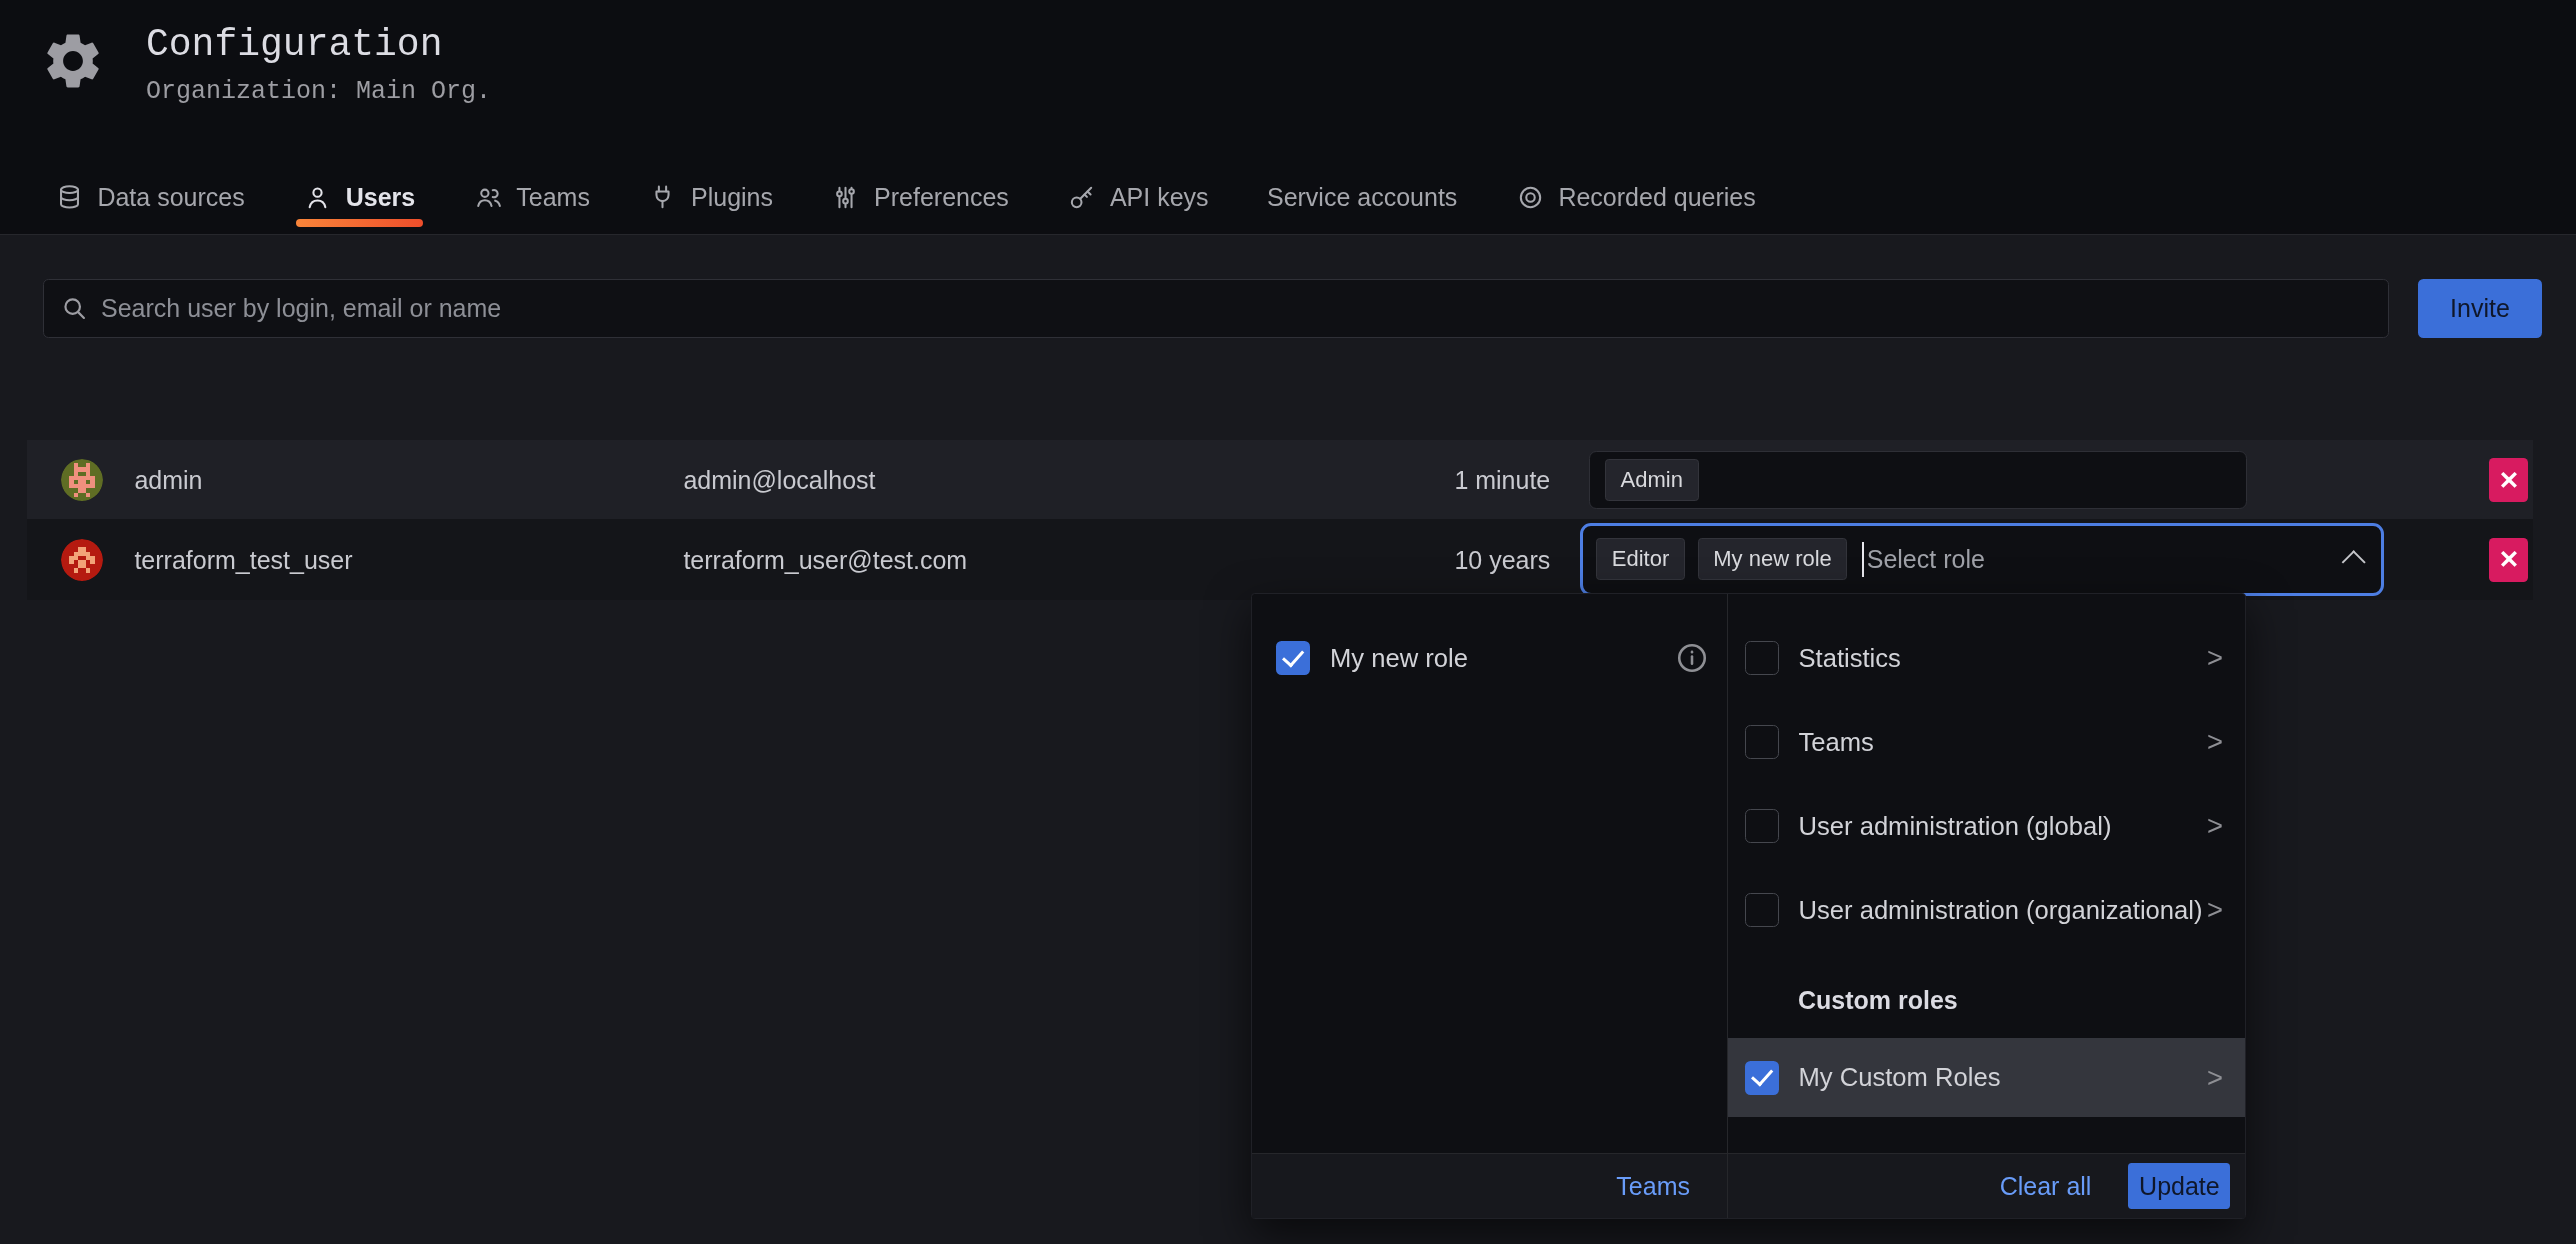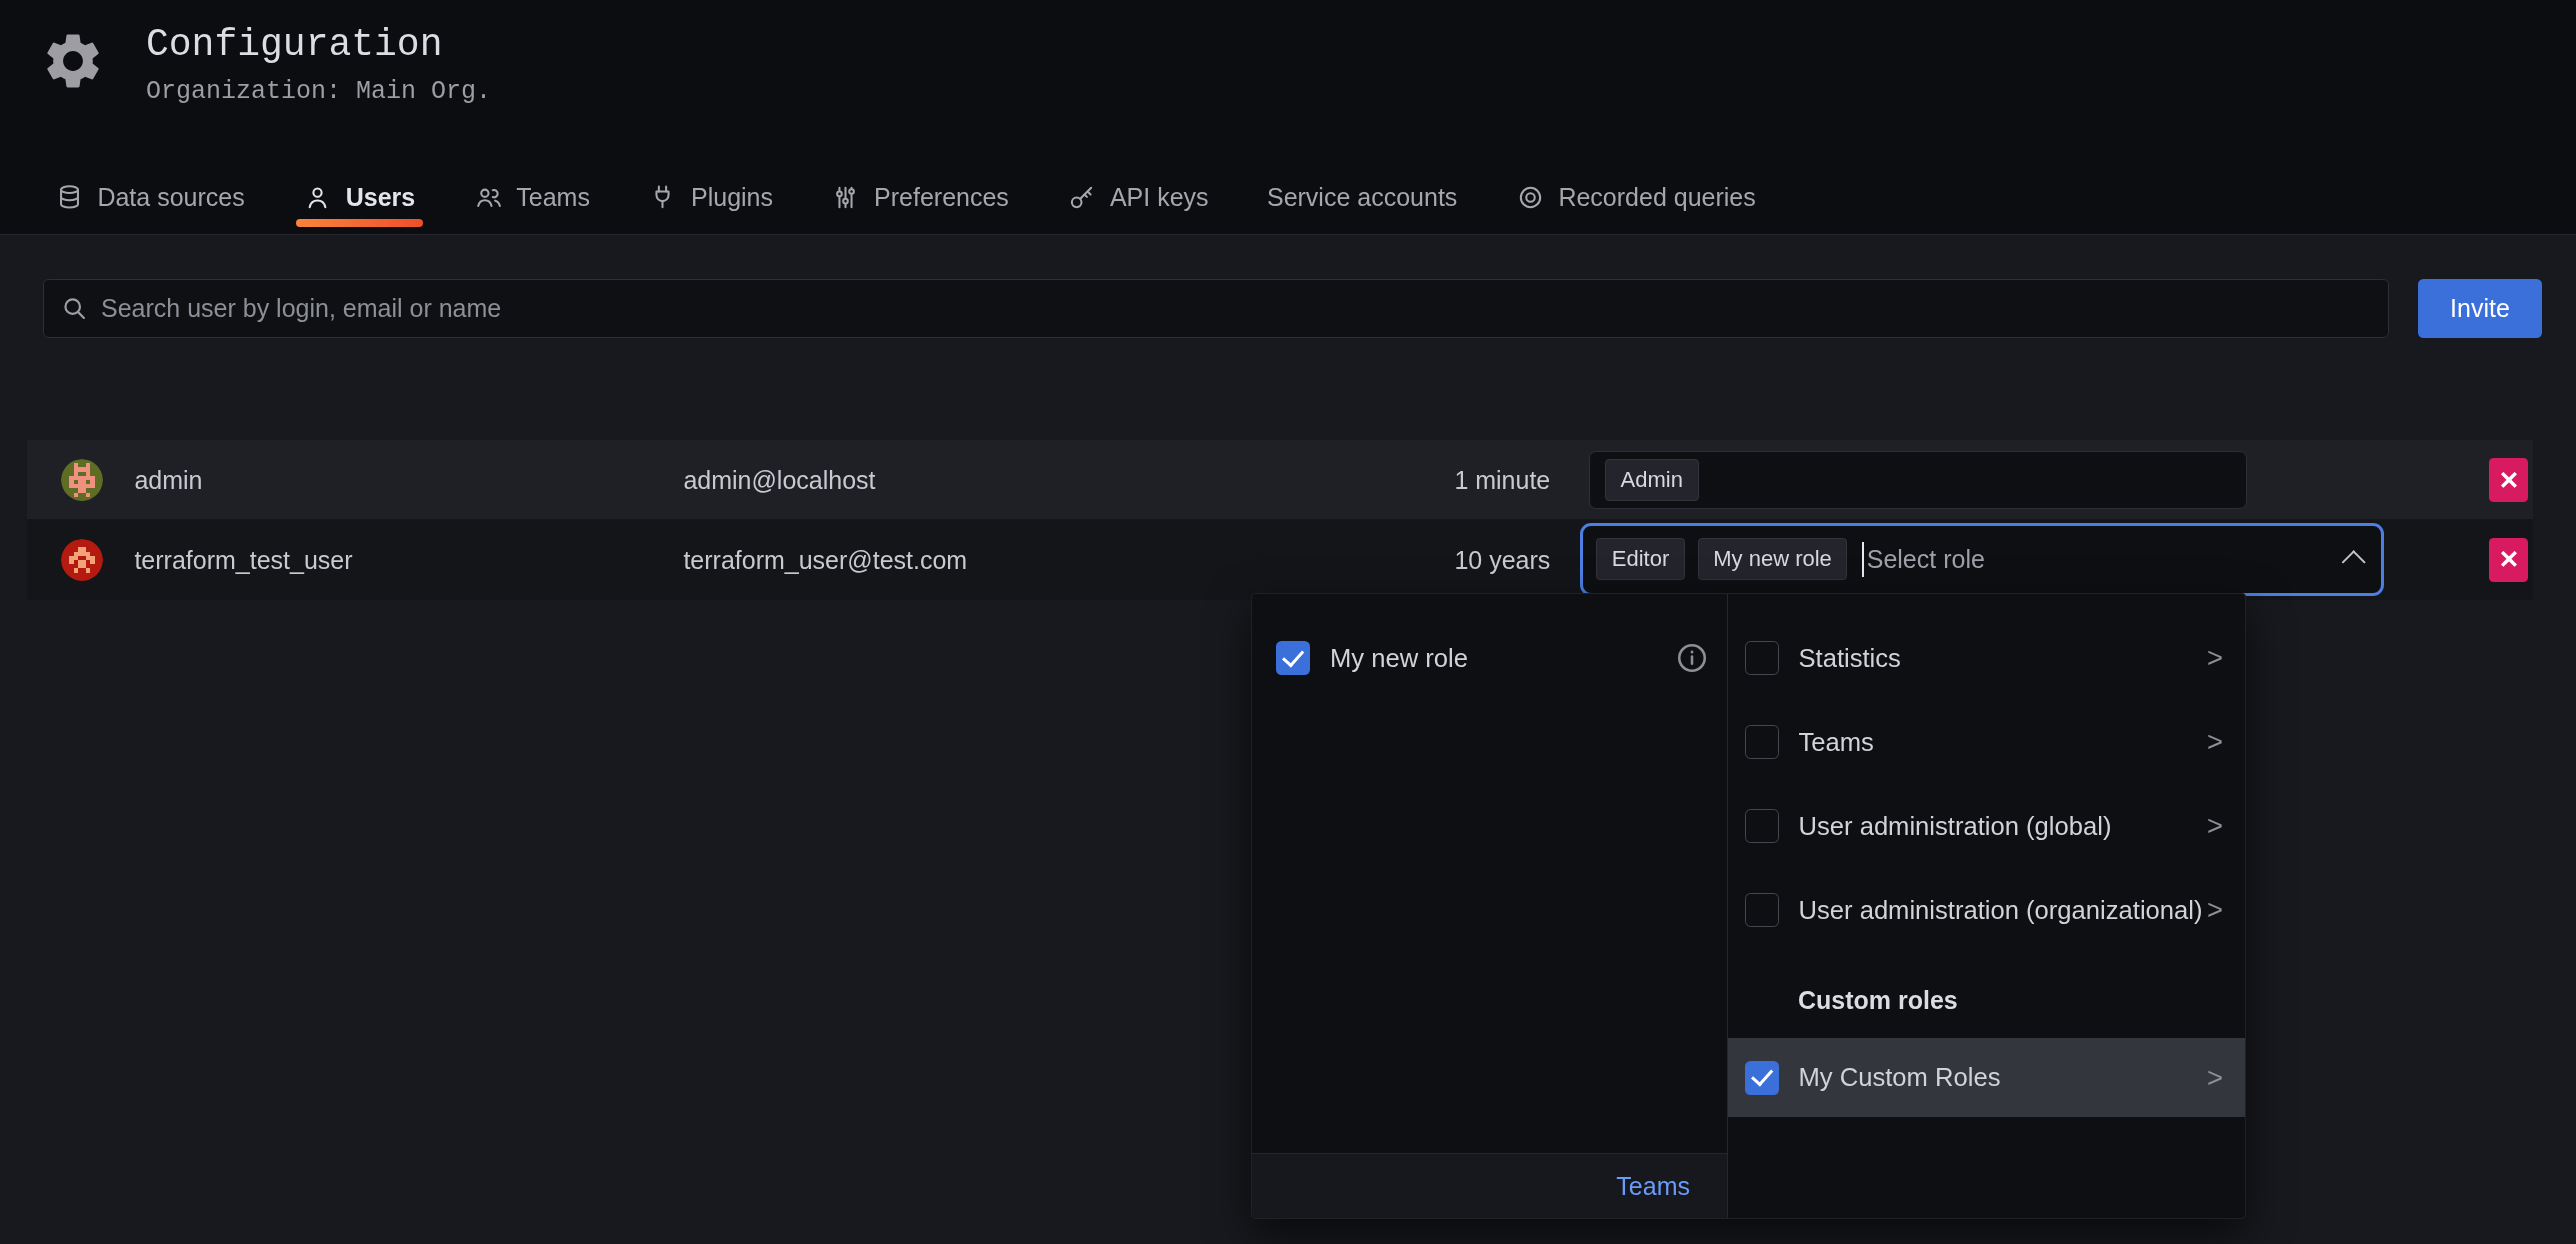--- a/index.html
+++ b/index.html
@@ -25,21 +25,21 @@
   .tab.active .underline{position:absolute;left:-3.7px;right:-3.7px;bottom:7.3px;height:8.2px;border-radius:4.6px;
        background:linear-gradient(90deg,#f9853a,#ee4e2b);}
   
   .content{position:absolute;top:235px;left:0;right:0;bottom:0;background:#18191e;}
   .toolbar{position:absolute;top:44px;left:43px;right:34px;height:59px;display:flex;}
   .search{position:relative;flex:1;margin-right:29px;}
   .search input{width:100%;height:59px;box-sizing:border-box;background:#0f1014;border:0.9px solid #2f3037;
        border-radius:5.5px;color:#ccccdc;font-size:25px;padding:0 18.3px 0 57px;outline:none;font-family:inherit;}
   .search input::placeholder{color:#8d8f96;}
   .search .mag{position:absolute;left:16.5px;top:14.6px;width:29px;height:29px;color:#9d9da3;}
-  .btn-primary{background:#3b6fd9;color:#ffffff;border:none;border-radius:5.5px;font-size:25px;font-weight:500;
+  .btn-primary{background:#3b6fd9;color:#0f172a;border:none;border-radius:5.5px;font-size:25px;font-weight:500;
        font-family:inherit;cursor:pointer;}
   .invite{width:124px;height:59px;}
   
   .thead{position:absolute;top:154px;left:27.4px;right:27.4px;height:42px;}
   .thead span{position:absolute;top:7.3px;font-size:25px;font-weight:700;color:#dcdce3;}
   .th-login{left:107px}.th-email{left:656px}.th-name{left:1118px}.th-seen{left:1427px}.th-role{left:1564px}
   .row{position:absolute;left:27.4px;width:2506px;}
   .row-0{top:205px;height:80px;background:#1f2026;}
   .row-1{top:284px;height:81px;background:#141519;}
   .cell{position:absolute;top:50%;transform:translateY(-50%);font-size:25px;color:#c9cad0;white-space:nowrap;}
@@ -306,17 +306,21 @@
           <span class="chev-right">&gt;</span>
         </div>
         <div class="dd-sect">Custom roles</div>
         <div class="dd-item highlight">
           <span class="cb checked"></span>
           <span class="lbl">My Custom Roles</span>
           <span class="spacer"></span>
           <span class="chev-right">&gt;</span>
         </div>
       </div>
+      <div class="dd-footer">
+        <button class="link-btn clearall">Clear all</button>
+        <button class="btn-primary update">Update</button>
+      </div>
     </div>
 
   </div>
 </div>
 
 
 </body></html>

